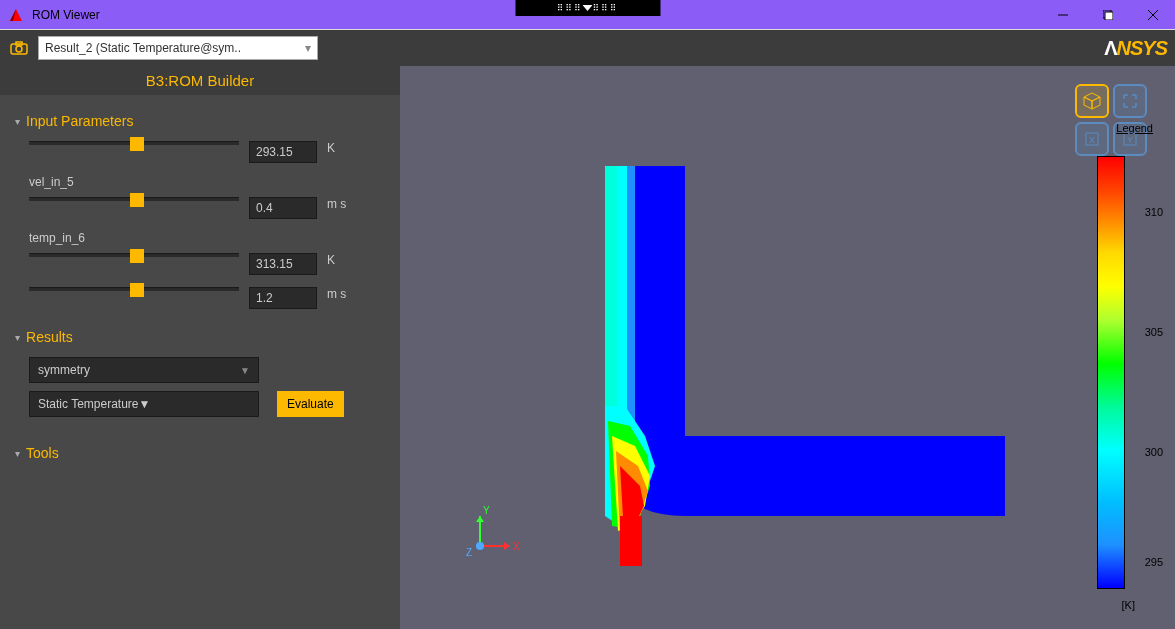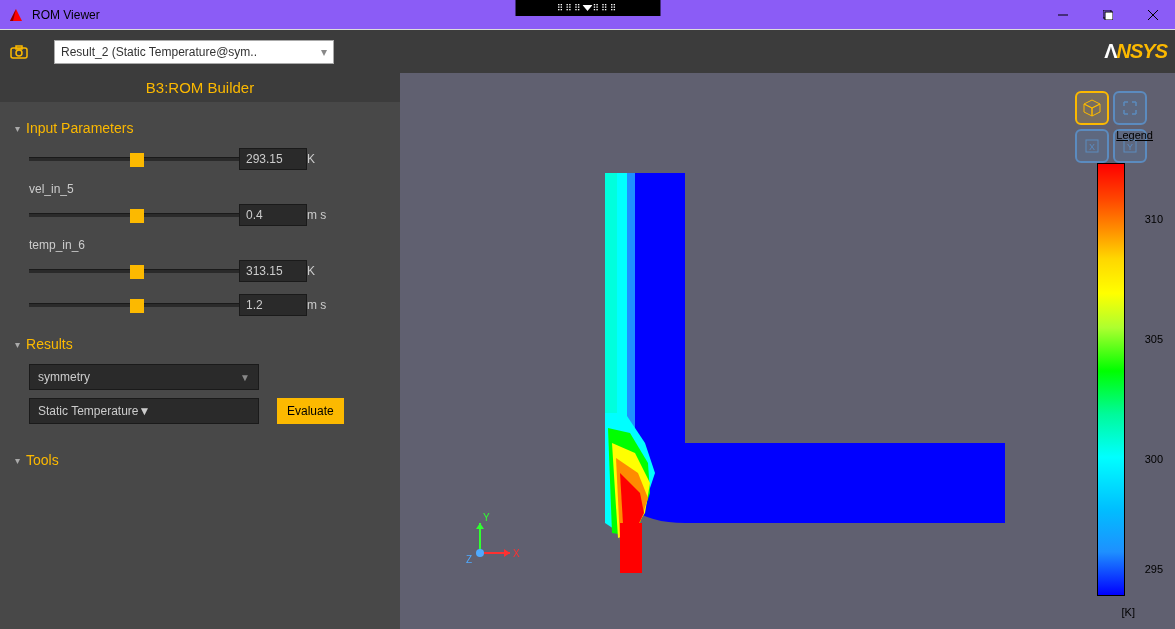--- a/index.html
+++ b/index.html
@@ -59,26 +59,26 @@
       justify-content: center;
       font-size: 9px;
       letter-spacing: 1px;
     }
     .arrow-down-icon {
       width: 10px;
       height: 10px;
       fill: #fff;
     }
     .toolbar {
-      height: 43px;
+      height: 36px;
       background: #3c3c3c;
       display: flex;
       align-items: center;
       padding: 0 8px;
-      gap: 24px;
+      gap: 8px;
     }
     .camera-btn {
       width: 22px;
       height: 22px;
       display: flex;
       align-items: center;
       justify-content: center;
     }
     .result-select {
       background: #fff;
@@ -151,21 +151,22 @@
     .param {
       margin: 4px 0 12px 14px;
     }
     .param-label {
       color: #ccc;
       font-size: 12px;
       margin-bottom: 8px;
     }
     .param-row {
       display: flex;
-      align-items: center;
+      align-items: flex-start;
+      gap: 10px;
     }
     .slider {
       width: 210px;
       height: 4px;
       background: #2a2a2a;
       border-top: 1px solid #1a1a1a;
       position: relative;
     }
     .slider .handle {
       position: absolute;

